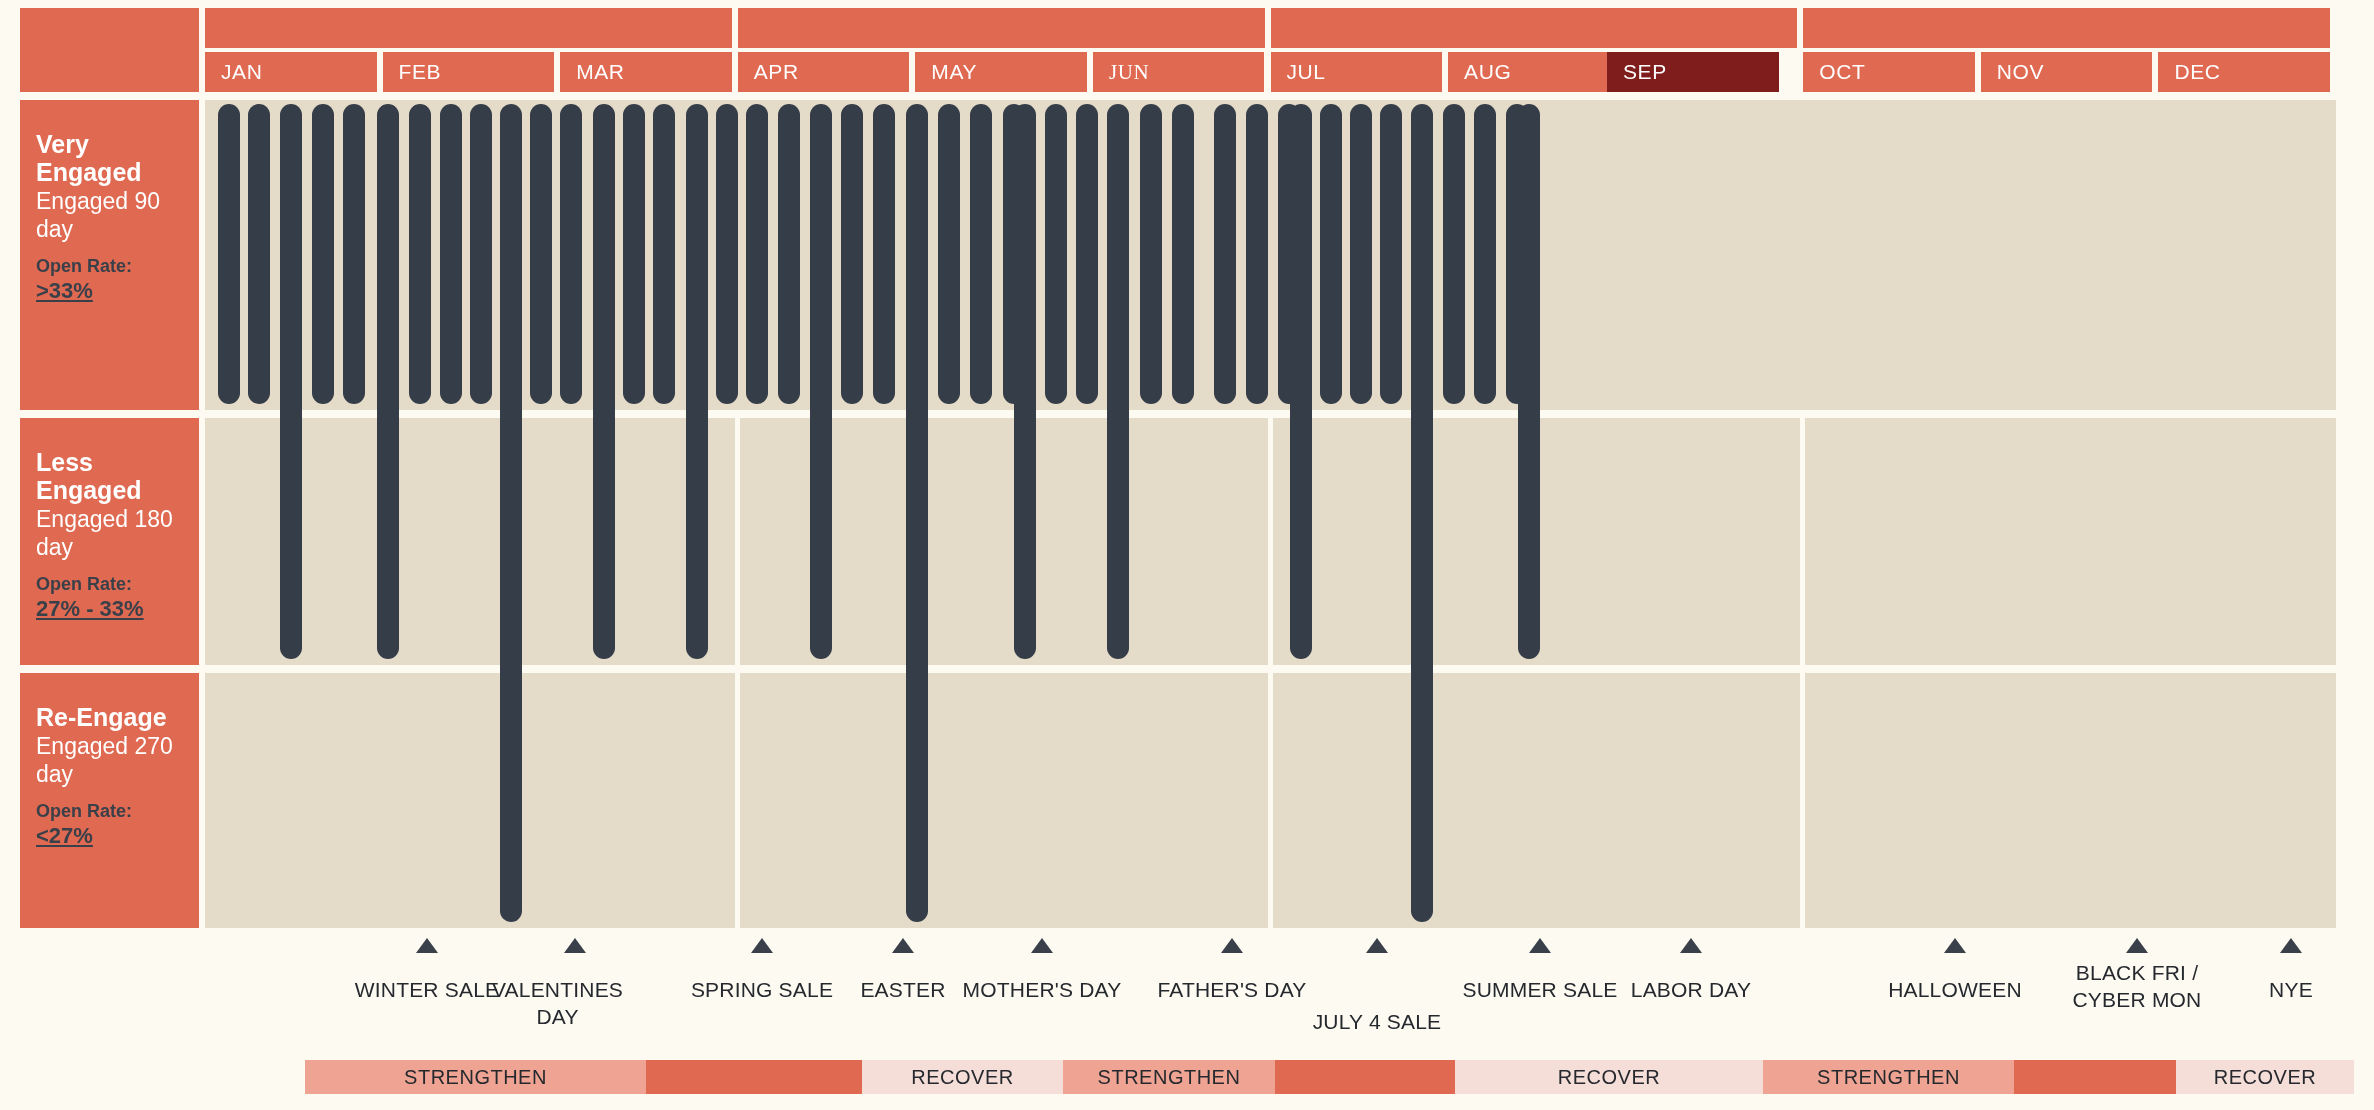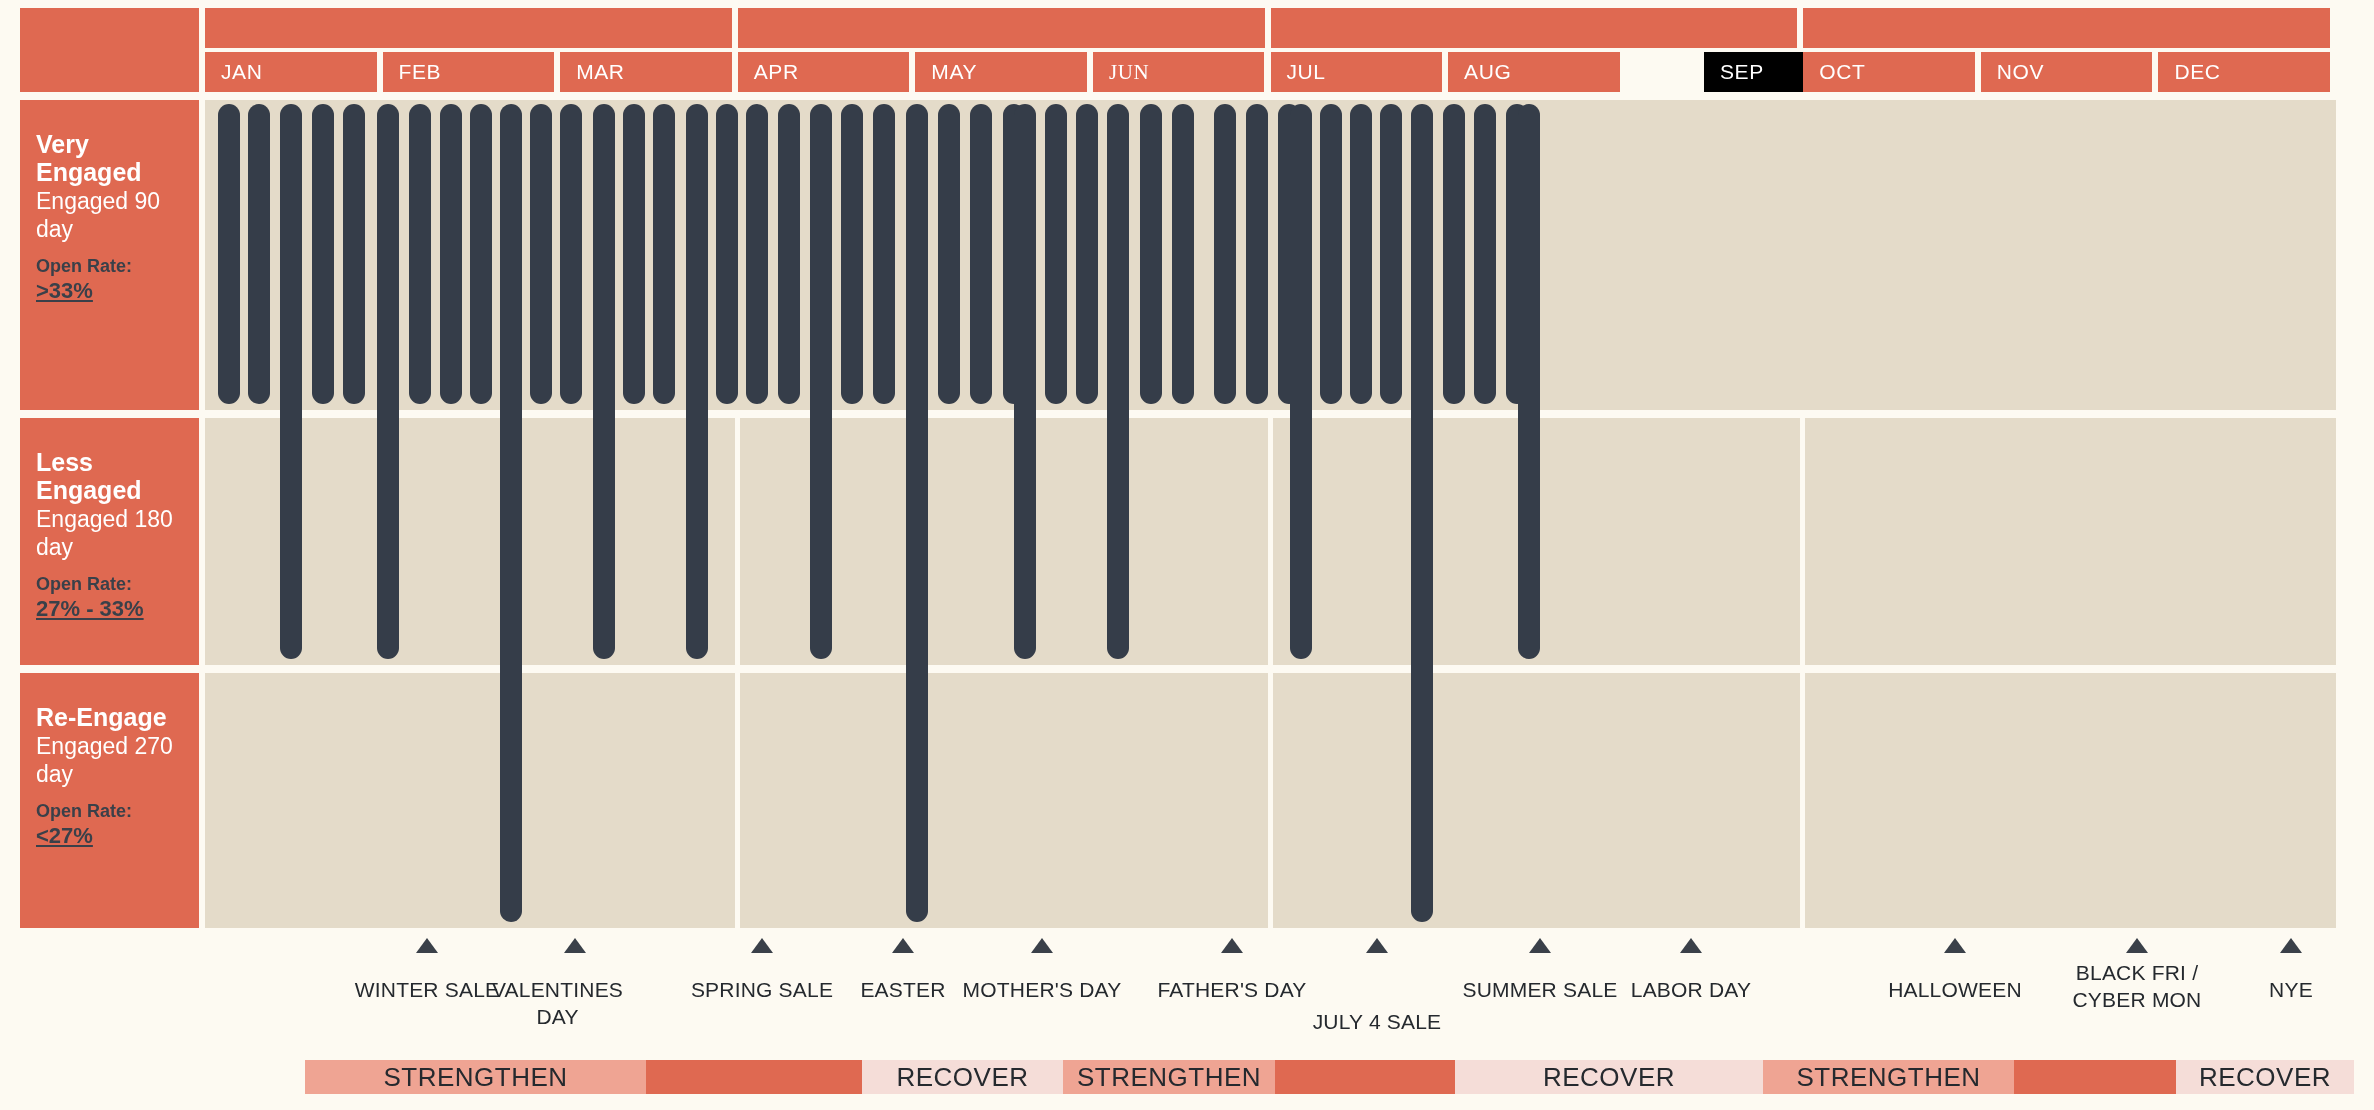--- a/index.html
+++ b/index.html
@@ -85,21 +85,21 @@
     color: #25292E;
     font-size: 21px;
     line-height: 1.28;
     letter-spacing: 0.2px;
   }
 
   
   .phase {
     position: absolute; top: 1060px; height: 34px;
     display: flex; align-items: center; justify-content: center;
-    font-size: 26px; letter-spacing: 0.5px; color: #25292E;
+    font-size: 20px; letter-spacing: 0.5px; color: #25292E;
     white-space: nowrap;
   }
 </style>
 </head>
 <body>
 
 <div id="root">
 
   <div class="hdr-corner"></div>
   <div id="quarter-row" class="qtr-row" style="left: 205px; width: 2131px;">
@@ -126,21 +126,21 @@
       </div>
       <div class="mon-cell" style="left: 1092.92px; width: 171.583px; background: rgb(223, 105, 81); font-family: Liberation Serif, serif;">
         <span>JUN</span>
       </div>
       <div class="mon-cell" style="left: 1270.5px; width: 171.583px; background: rgb(223, 105, 81);">
         <span>JUL</span>
       </div>
       <div class="mon-cell" style="left: 1448.08px; width: 171.583px; background: rgb(223, 105, 81);">
         <span>AUG</span>
       </div>
-      <div class="mon-cell" style="left: 1704px; width: 171.583px; background: #000000;">
+      <div class="mon-cell" style="left: 1607px; width: 171.583px; background: #7f1d1d;">
         <span>SEP</span>
       </div>
       <div class="mon-cell" style="left: 1803.25px; width: 171.583px; background: rgb(223, 105, 81);">
         <span>OCT</span>
       </div>
       <div class="mon-cell" style="left: 1980.83px; width: 171.583px; background: rgb(223, 105, 81);">
         <span>NOV</span>
       </div>
       <div class="mon-cell" style="left: 2158.42px; width: 171.583px; background: rgb(223, 105, 81); padding-left: 16px;">
         <span>DEC</span>

